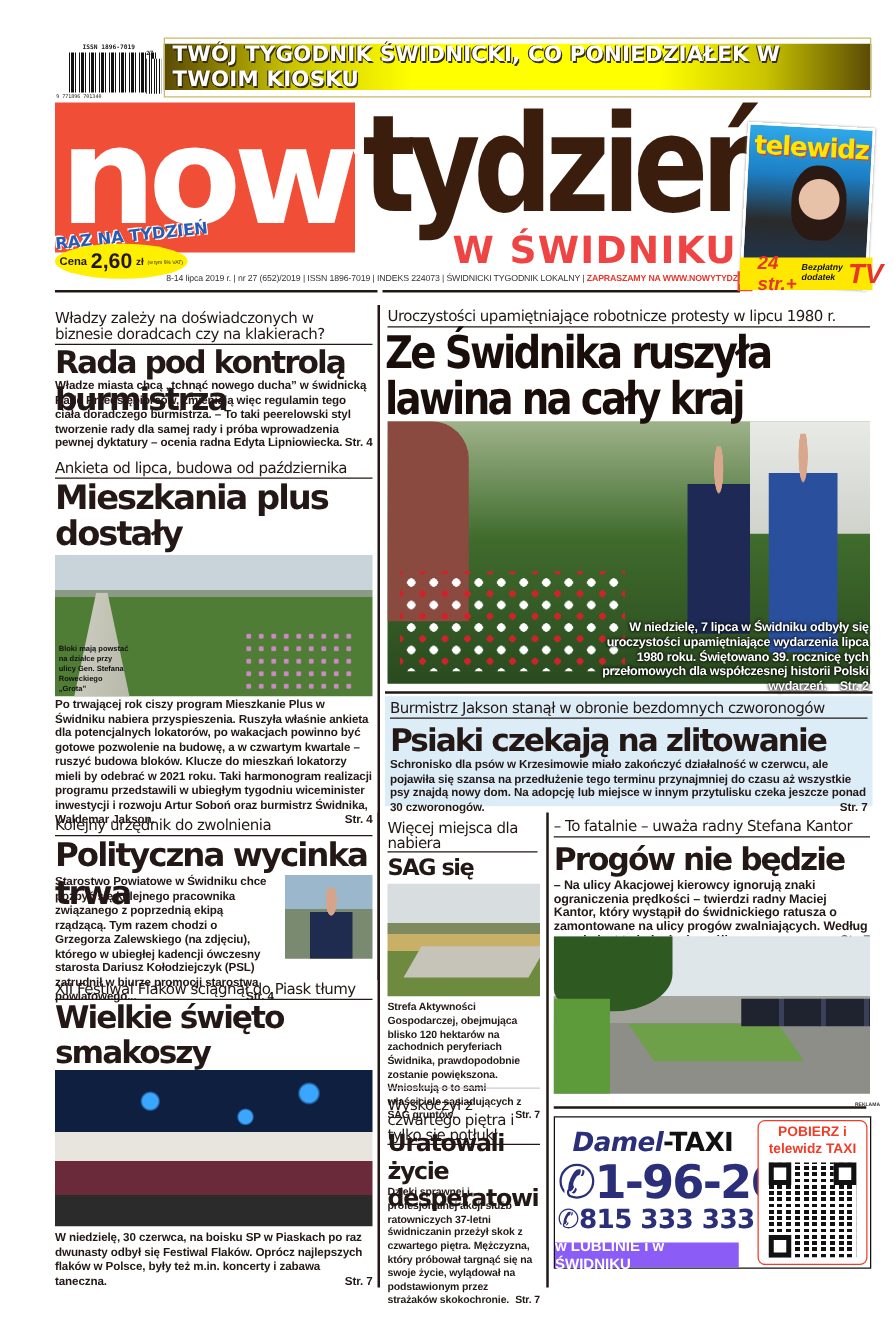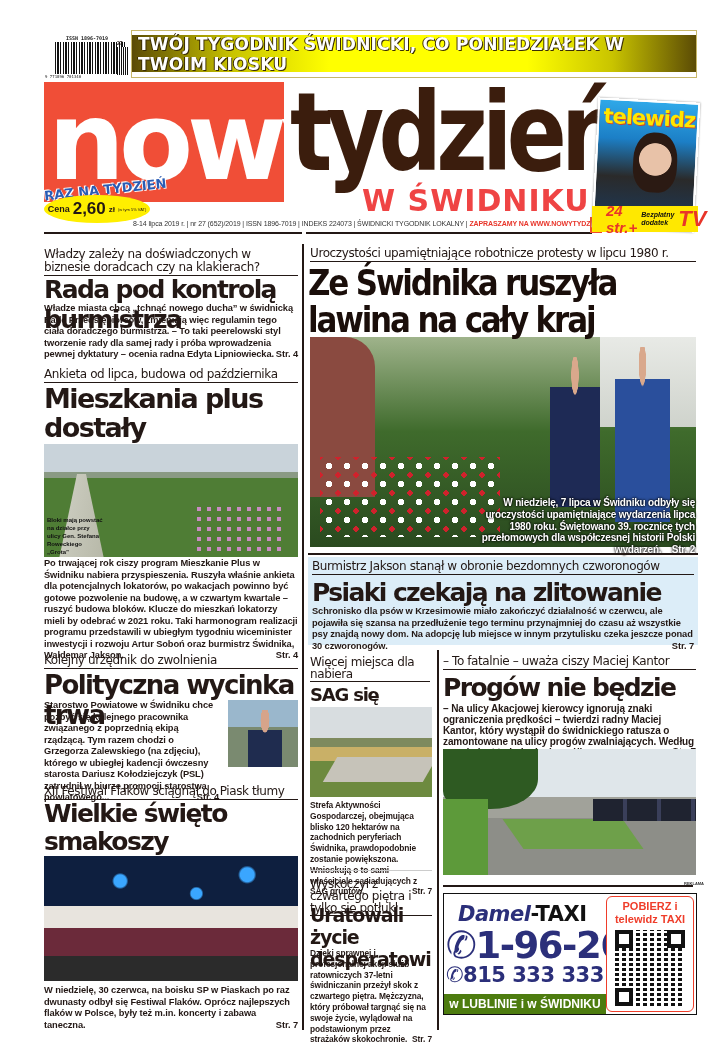--- a/index.html
+++ b/index.html
@@ -94,21 +94,21 @@
 .pr-p .hedge{position:absolute;left:0;top:50px;width:45px;height:76px;background:#5d9a3a}
 .pr-p .grass{position:absolute;left:70px;top:70px;width:120px;height:30px;background:#6ea04a;transform:skewX(35deg)}
 .pr-p .cars{position:absolute;left:150px;top:50px;width:103px;height:22px;background:repeating-linear-gradient(90deg,#1f2330 0 30px,#3a3f5a 30px 34px)}
 .reklama-rule{left:443px;top:885px;width:250px;height:1.5px;background:#231815}
 .reklama{left:684px;top:881px;font:bold 4px "Liberation Sans",sans-serif;color:#333}
 .ad{left:443px;top:893px;width:254px;height:122px;border:1.5px solid #111;background:#fff}
 .ad .brand{position:absolute;left:14px;top:8px;font:bold italic 21px "DejaVu Sans",sans-serif;color:#2b2f7a;letter-spacing:-.5px}
 .ad .brand b{color:#111;font-style:normal}
 .ad .ph1{position:absolute;left:2px;top:30px;font:bold 37px "DejaVu Sans",sans-serif;color:#2b2f7a;letter-spacing:-1.5px}
 .ad .ph2{position:absolute;left:2px;top:69px;font:bold 21px "DejaVu Sans",sans-serif;color:#2b2f7a;letter-spacing:-.5px}
-.ad .city{position:absolute;left:0;top:100px;width:162px;height:20px;background:#4d7c0f;color:#fff;font:bold 12px "Liberation Sans",sans-serif;display:flex;align-items:center;justify-content:center}
+.ad .city{position:absolute;left:0;top:100px;width:147px;height:20px;background:#8b5cf6;color:#fff;font:bold 12px "Liberation Sans",sans-serif;display:flex;align-items:center;justify-content:center}
 .ad .qrbox{position:absolute;left:162px;top:2px;width:88px;height:116px;border:1.5px solid #ef3d2a;border-radius:6px;background:#fff}
 .ad .qrbox .t{font:bold 11px "Liberation Sans",sans-serif;color:#ef3d2a;text-align:center;line-height:13px;margin-top:3px}
 .ad .qr{position:absolute;left:8px;top:33px;width:70px;height:76px;background:repeating-linear-gradient(90deg,#111 0 4px,#fff 4px 7px),repeating-linear-gradient(0deg,transparent 0 3px,#fff 3px 5px);background-blend-mode:lighten}
 .ad .qr i{position:absolute;width:18px;height:18px;border:4px solid #111;background:#fff}
 </style>
 </head>
 <body>
 
 <div class="abs barcode">
   <div class="isbn">ISSN 1896-7019</div>
@@ -200,21 +200,21 @@
 <div class="abs photo sag-p">
     <div class="path"></div>
   </div>
 <div class="abs body sag-b"><span>Strefa Aktywności Gospodarczej, obejmująca blisko 120 hektarów na zachodnich peryferiach Świdnika, prawdopodobnie zostanie powiększona. Wnioskują o to sami właściciele sąsiadujących z SAG gruntów.</span> <span class="str">Str. 7</span></div>
 <div class="abs sep-sag"></div>
 <div class="abs kicker ur-k">Wyskoczył z czwartego piętra i tylko się potłukł</div>
 <div class="abs head ur-h">Uratowali życie desperatowi</div>
 <div class="abs body ur-b"><span>Dzięki sprawnej i profesjonalnej akcji służb ratowniczych 37-letni świdniczanin przeżył skok z czwartego piętra. Mężczyzna, który próbował targnąć się na swoje życie, wylądował na podstawionym przez strażaków skokochronie.</span> <span class="str">Str. 7</span></div>
 
 <div class="abs vline colsep2"></div>
-<div class="abs kicker pr-k">– To fatalnie – uważa ciszy Maciej Kantor</div>
+<div class="abs kicker pr-k">– To fatalnie – uważa radny Stefana Kantor</div>
 <div class="abs head pr-h">Progów nie będzie</div>
 <div class="abs body pr-b"><span>– Na ulicy Akacjowej kierowcy ignorują znaki ograniczenia prędkości – twierdzi radny Maciej Kantor, który wystąpił do świdnickiego ratusza o zamontowane na ulicy progów zwalniających. Według urzędu jest to jednak niemożliwe.</span> <span class="str">Str. 7</span></div>
 <div class="abs photo pr-p">
   <div class="tree"></div>
   <div class="grass"></div>
   <div class="hedge"></div>
   <div class="cars"></div>
 </div>
 
 <div class="abs reklama-rule"></div>

